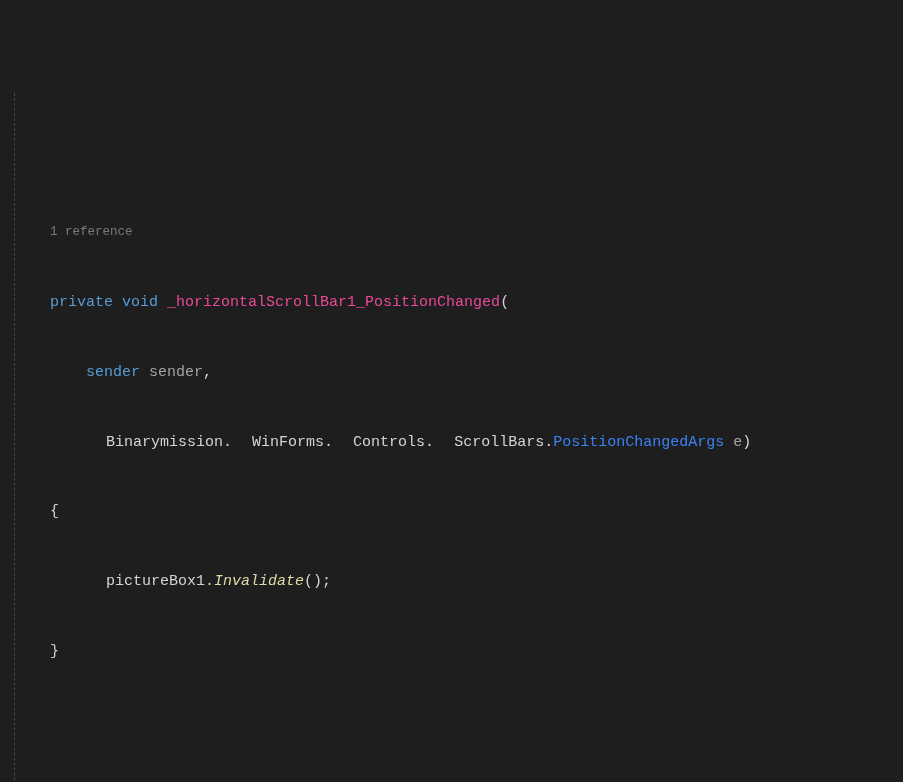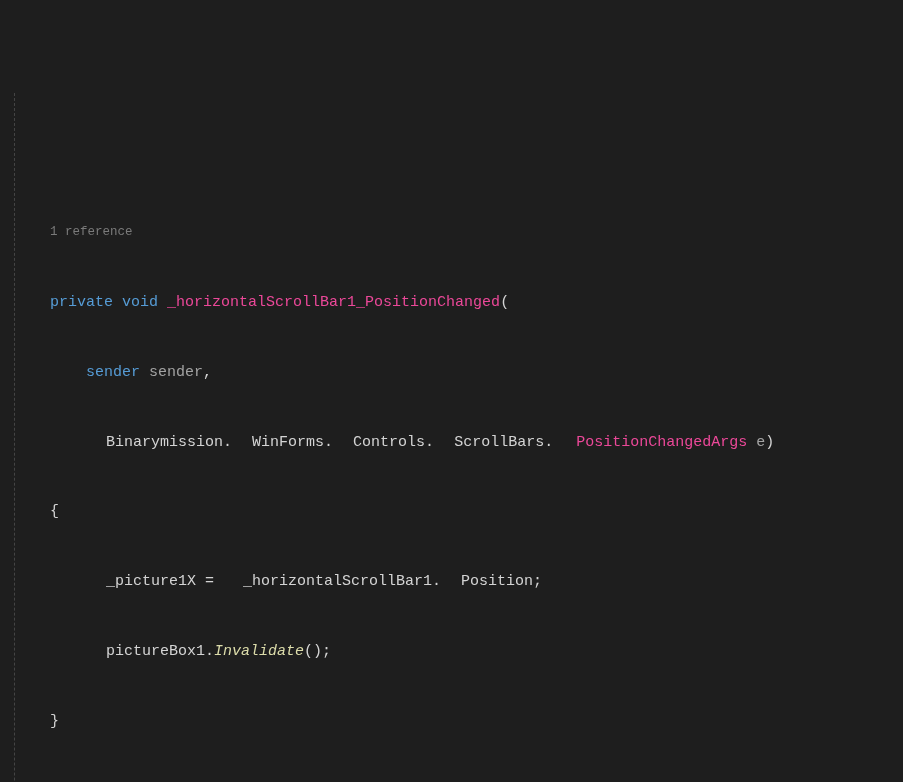--- a/index.html
+++ b/index.html
@@ -31,21 +31,21 @@
       position: relative;
     }
     .codelens {
       color: #7a7a7a;
       font-size: 12.5px;
       padding-left: 50px;
       padding-bottom: 2px;
       padding-top: 4px;
     }
     .kw-mod { color: #569cd6; text-align: center; }     
-    .kw-type2 { color: #ec4899; margin-left: 23px; }   
+    .kw-type2 { color: #3b82f6; }   
     .ident-param { color: #a3a3a3; text-align: right; }
     .method-name { color: #ec4899; }
     .member { color: #d4d4d4; margin-left: 20px; }
     .punct { color: #d4d4d4; }
     .dott { color: #d4d4d4; }
     .method-call { color: #dcdcaa; font-style: italic; }
     .blank { height: 23px; }
   </style>
 </head>
 <body>
@@ -54,21 +54,20 @@
 
 <div class="editor">
   <div class="outline-guide"></div>
 
   
   <div class="codelens">1 reference</div>
   <div class="line"><span class="kw-mod">private</span><span> </span><span class="kw-mod">void</span><span> </span><span class="method-name">_horizontalScrollBar1_PositionChanged</span><span class="punct">(</span></div>
   <div class="line">    <span class="kw-mod">sender</span><span> </span><span class="ident-param">sender</span><span class="punct">,</span></div>
   <div class="line">    <span class="member">Binarymission</span><span class="dott">.</span><span class="member">WinForms</span><span class="dott">.</span><span class="member">Controls</span><span class="dott">.</span><span class="member">ScrollBars</span><span class="dott">.</span><span class="kw-type2">PositionChangedArgs</span><span> </span><span class="ident-param">e</span><span class="punct">)</span></div>
   <div class="line"><span class="punct">{</span></div>
-  <div class="line">    <span class="member">_picture1X</span><span class="punct"> = </span><span class="member">_horizontalScrollBar1</span><span class="dott">.</span><span class="member">Position</span><span class="punct">;</span></div>
   <div class="line">    <span class="member">pictureBox1</span><span class="dott">.</span><span class="method-call">Invalidate</span><span class="punct">(</span><span class="punct">)</span><span class="punct">;</span></div>
   <div class="line"><span class="punct">}</span></div>
   <div class="blank line"></div>
 
   
   
   
   
   
   

